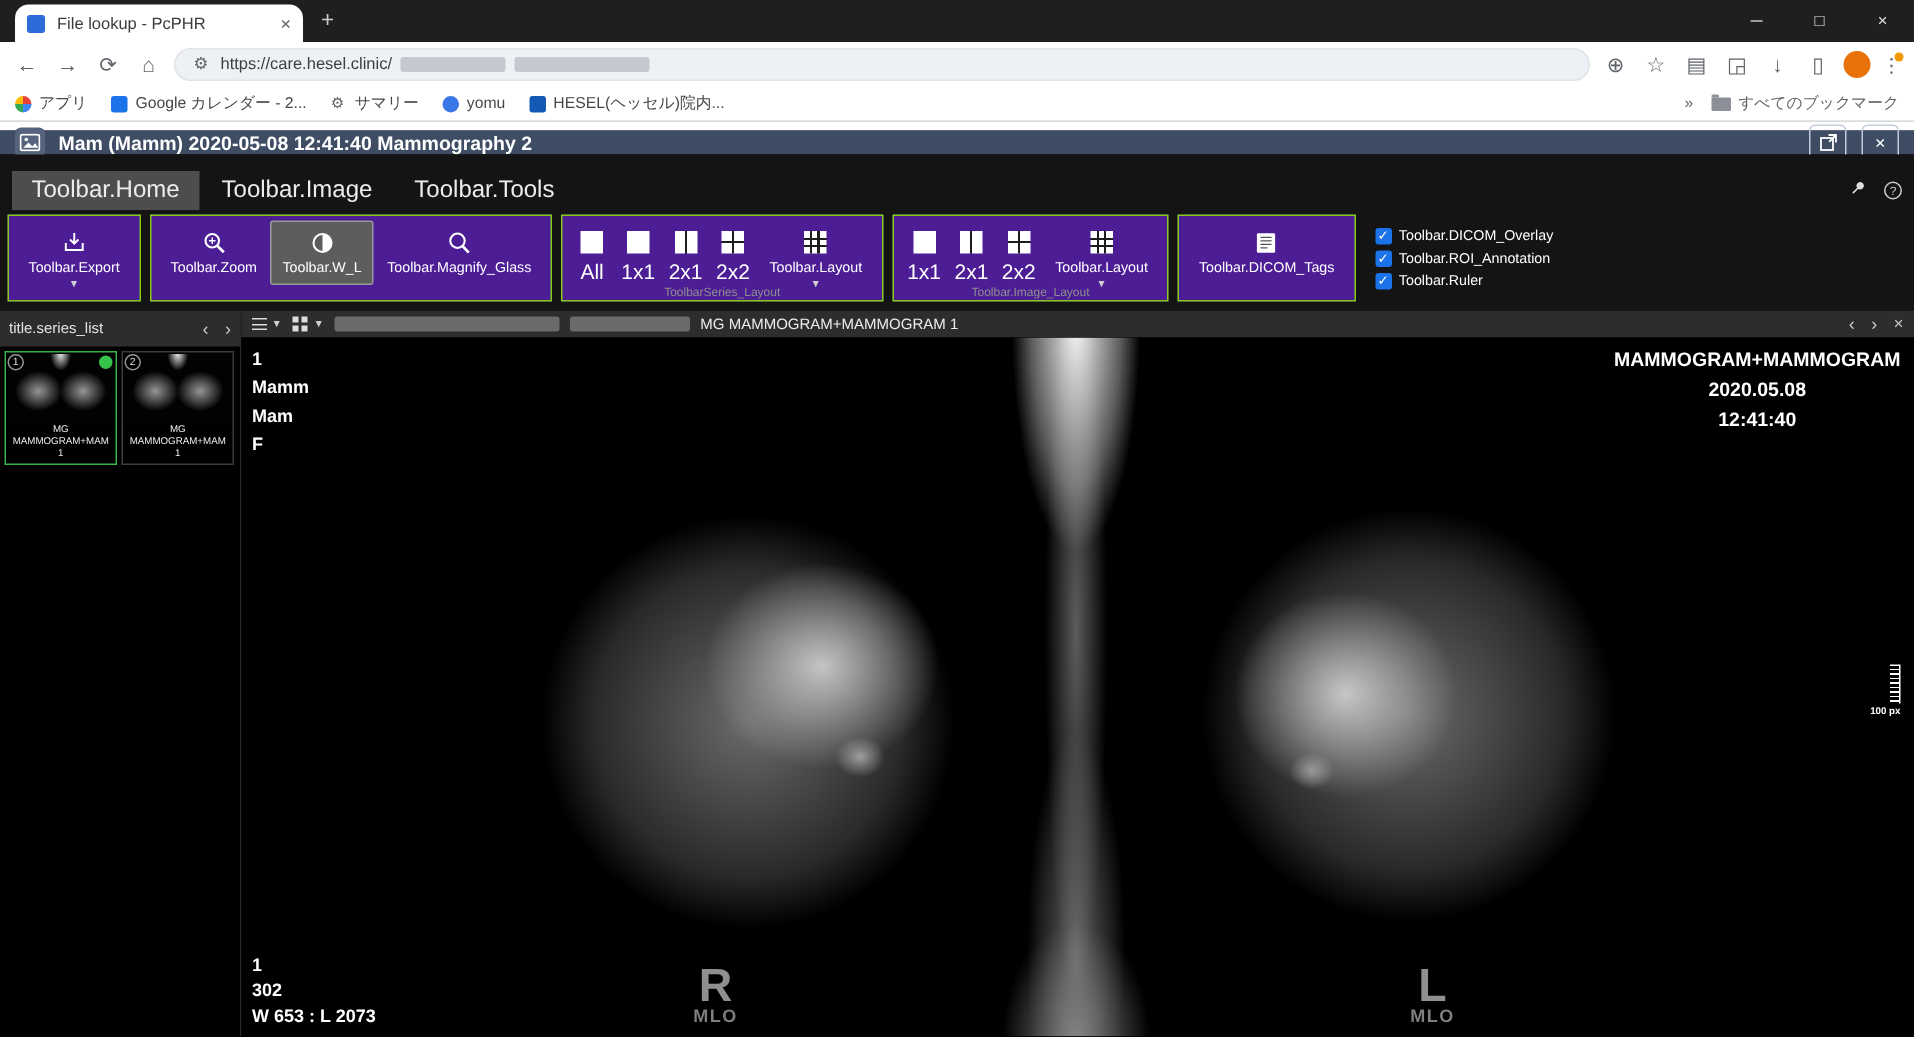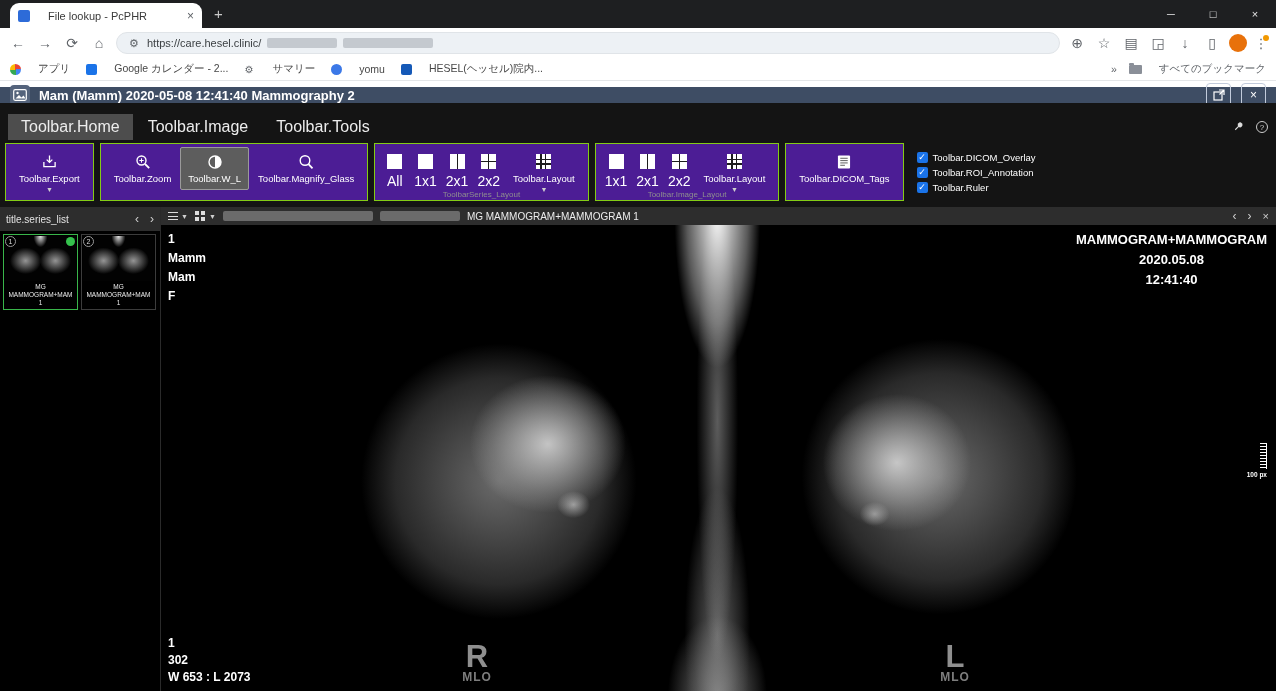--- a/index.html
+++ b/index.html
@@ -1,36 +1,36 @@
 <!DOCTYPE html>
 <html><head>
 <meta charset="utf-8">
 <style>
   *{box-sizing:border-box;margin:0;padding:0}
   html,body{width:1276px;height:691px;overflow:hidden;font-family:"Liberation Sans",sans-serif;background:#000}
   body{display:flex;flex-direction:column}
 
   
   .tabstrip{height:28px;background:#1e1f21;display:flex;align-items:flex-end;flex:none}
-  .tab{height:25px;margin-left:10px;width:192px;background:#fff;border-radius:9px 9px 0 0;display:flex;align-items:center;padding:0 8px;gap:18px;font-size:11px;color:#3a3a3a}
+  .tab{height:25px;margin-left:10px;width:192px;background:#fff;border-radius:9px 9px 0 0;display:flex;align-items:center;padding:0 8px;gap:8px;font-size:11px;color:#3a3a3a}
   .favicon{width:12px;height:12px;background:#2d6bd8;border-radius:2px;flex:none}
   .tab-close{margin-left:auto;color:#5f6368;font-size:12px;line-height:12px}
   .newtab{color:#c9c9c9;font-size:15px;margin:0 0 6px 12px}
   .wincontrols{margin-left:auto;display:flex;height:100%}
   .wc{width:42px;display:flex;align-items:center;justify-content:center;color:#e6e6e6;font-size:11px}
   .navbar{height:30px;background:#fff;display:flex;align-items:center;padding:0 8px;gap:7px;flex:none}
   .nav-ic{width:20px;text-align:center;color:#5f6368;font-size:14px;line-height:20px}
   .omnibox{flex:1;height:22px;background:#edf1f5;border:1px solid #e0e4e8;border-radius:11px;display:flex;align-items:center;padding:0 10px;gap:6px;font-size:11px;color:#3c4043}
   .redact{background:#c4c9cf;border-radius:2px;height:10px;display:inline-block}
   .redact.dark{background:#6b6b6b}
   .avatar{width:18px;height:18px;border-radius:50%;background:#e8710a;flex:none}
   .menu-dots{position:relative;color:#5f6368;font-size:13px;width:14px;text-align:center}
   .menu-dots::after{content:"";position:absolute;right:-1px;top:-1px;width:6px;height:6px;border-radius:50%;background:#f29900}
   .bookmarks{height:23px;background:#fff;border-bottom:1px solid #e4e6e8;display:flex;align-items:center;padding:0 10px;gap:16px;font-size:10.5px;color:#474747;flex:none}
-  .bm{display:flex;align-items:center;gap:17px}
+  .bm{display:flex;align-items:center;gap:5px}
   .bico{width:11px;height:11px;border-radius:2px;flex:none}
   .bico.apps{background:conic-gradient(#ea4335 0 25%,#4285f4 0 50%,#34a853 0 75%,#fbbc04 0);border-radius:50%}
   .bico.cal{background:#1a73e8}
   .bico.gear{background:none;color:#5f6368;font-size:10px;line-height:11px}
   .bico.yomu{background:#3b78e7;border-radius:50%}
   .bico.hesel{background:#1559b7}
   .bm-right{margin-left:auto;display:flex;align-items:center;gap:12px;color:#5f6368}
   .folder{width:13px;height:9px;background:#8a8f98;border-radius:1px;position:relative}
   .folder::before{content:"";position:absolute;top:-2px;left:0;width:5px;height:2px;background:#8a8f98;border-radius:1px 1px 0 0}
   .pagegap{height:6px;background:#fff;flex:none}

